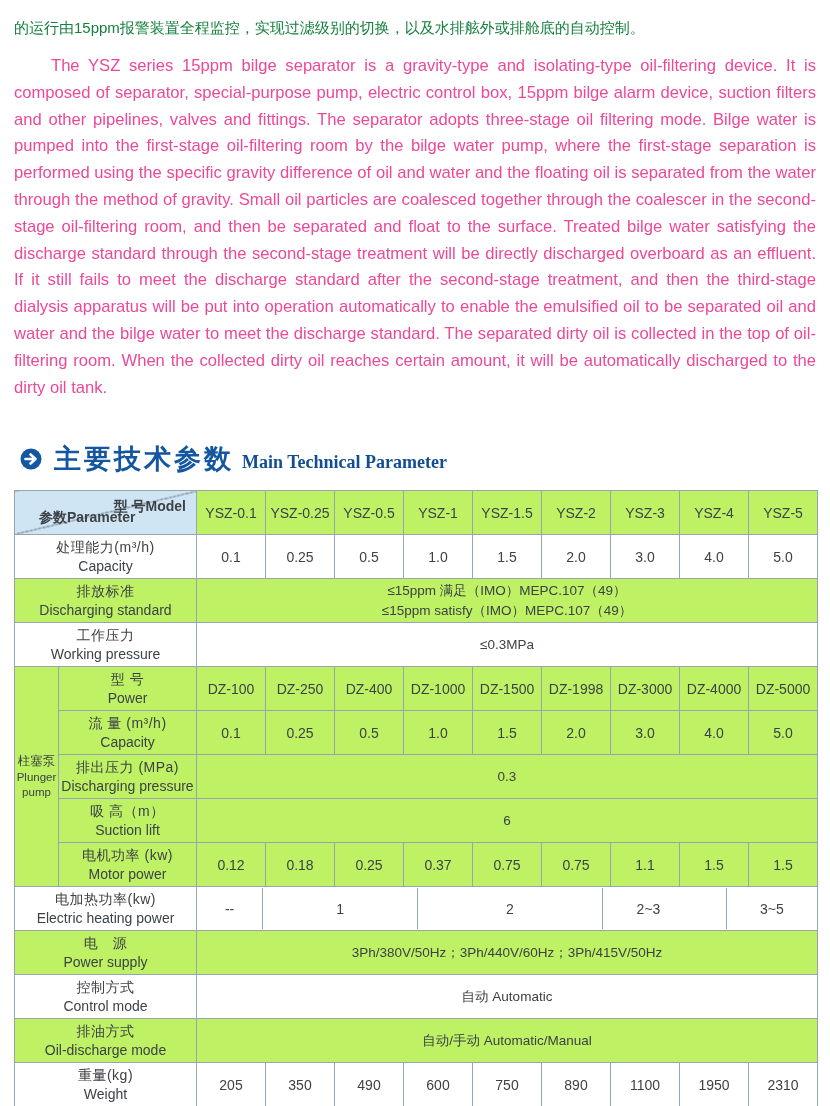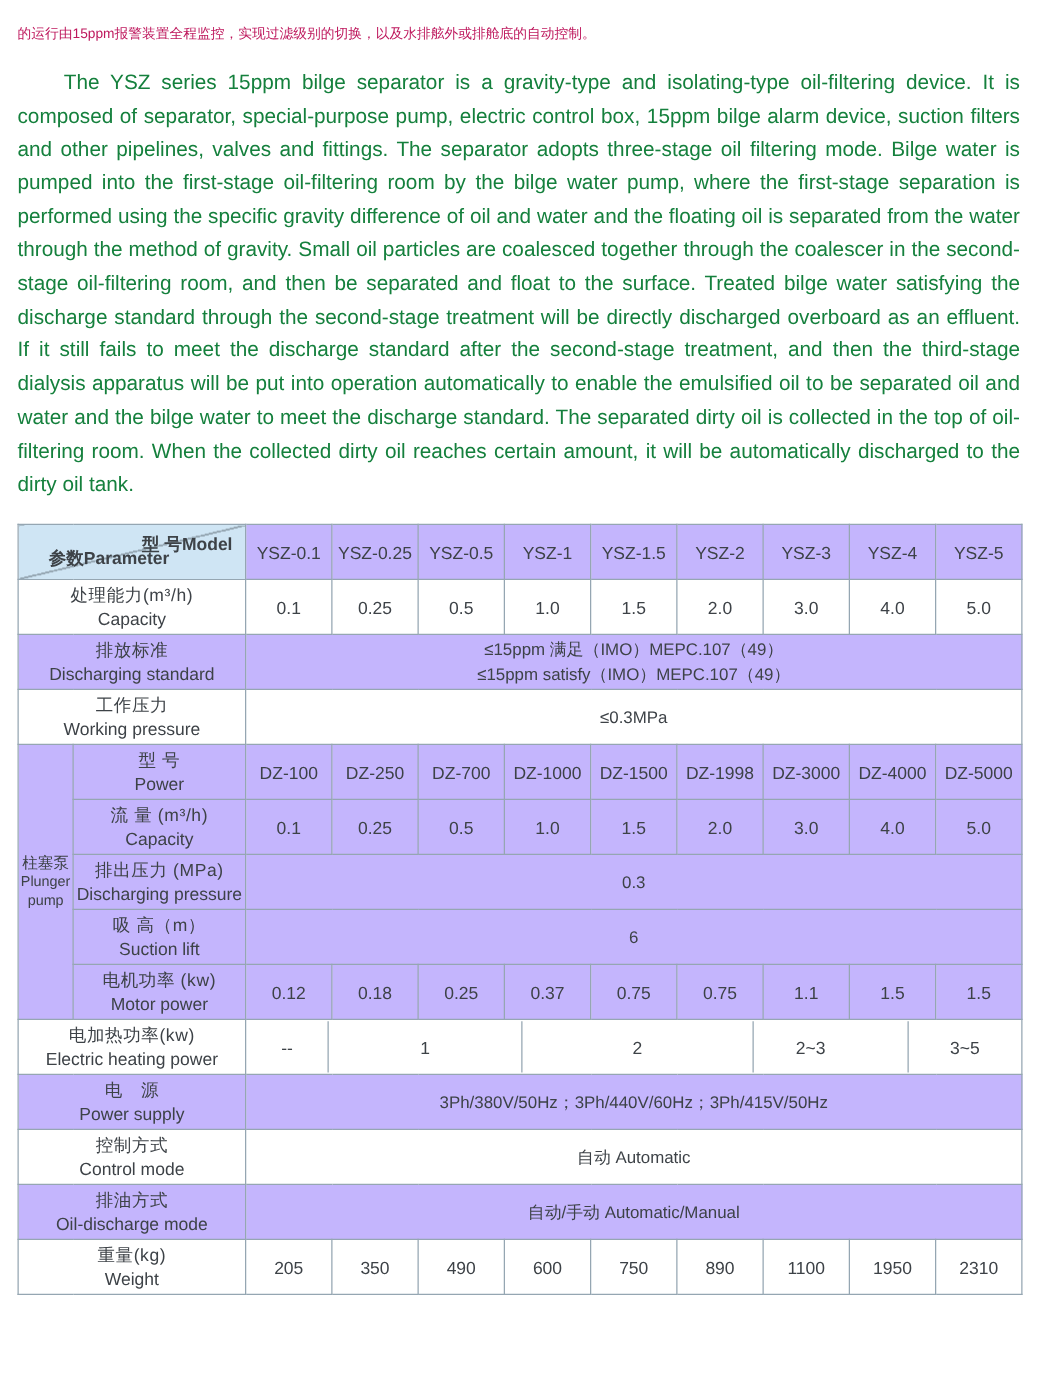--- a/index.html
+++ b/index.html
@@ -6,25 +6,25 @@
   body {
     width:830px; height:1106px;
     background:#ffffff;
     font-family:"Liberation Sans", sans-serif;
     color:#3d4247;
     overflow:hidden;
   }
   .content { padding:6px 14px 0 14px; }
 
   .zh-line {
-    font-size:11px; line-height:27px; color:#be185d;
+    font-size:15px; line-height:27px; color:#15803d;
     margin:8px 0 12px 0;
   }
   .en-para {
-    font-size:16.6px; line-height:26.8px; color:#15803d;
+    font-size:16.6px; line-height:26.8px; color:#ec4899;
     text-align:justify; text-indent:37px;
     margin:7px 0 18px 0;
   }
 
   .section-heading {
     margin-top:40px; margin-left:6px;
     display:flex; align-items:center;
   }
   .arrow-badge { width:22px; height:22px; display:inline-block; flex:0 0 auto; }
   .heading-zh {
@@ -42,21 +42,21 @@
     width:802px; margin-top:13px;
     font-size:14px;
   }
   table.params td {
     border:1px solid #95a6b2;
     text-align:center; vertical-align:middle;
     padding:1px 0;
     height:41px;
     color:#3d4247;
   }
-  td.blue { background:#c4b5fd; }
+  td.blue { background:#bef264; }
   td.white { background:#ffffff; }
 
   
   td.corner {
     position:relative; height:56px; padding:0;
     background:
       linear-gradient(to bottom right,
         rgba(0,0,0,0) calc(50% - 1px),
         #95a6b2 calc(50% - 1px),
         #95a6b2 calc(50% + 0.5px),
@@ -90,20 +90,30 @@
 </style>
 </head>
 <body>
 
 <div class="content">
 
   <p class="zh-line">的运行由15ppm报警装置全程监控，实现过滤级别的切换，以及水排舷外或排舱底的自动控制。</p>
 
   <p class="en-para">The YSZ series 15ppm bilge separator is a gravity-type and isolating-type oil-filtering device. It is composed of separator, special-purpose pump, electric control box, 15ppm bilge alarm device, suction filters and other pipelines, valves and fittings. The separator adopts three-stage oil filtering mode. Bilge water is pumped into the first-stage oil-filtering room by the bilge water pump, where the first-stage separation is performed using the specific gravity difference of oil and water and the floating oil is separated from the water through the method of gravity. Small oil particles are coalesced together through the coalescer in the second-stage oil-filtering room, and then be separated and float to the surface. Treated bilge water satisfying the discharge standard through the second-stage treatment will be directly discharged overboard as an effluent. If it still fails to meet the discharge standard after the second-stage treatment, and then the third-stage dialysis apparatus will be put into operation automatically to enable the emulsified oil to be separated oil and water and the bilge water to meet the discharge standard. The separated dirty oil is collected in the top of oil-filtering room. When the collected dirty oil reaches certain amount, it will be automatically discharged to the dirty oil tank.</p>
 
+  <div class="section-heading">
+    <span class="arrow-badge">
+      <svg viewBox="0 0 22 22" width="22" height="22">
+        <circle cx="11" cy="11" r="10.5" fill="#1456a0"></circle>
+        <path d="M5.5 11 H14 M10.5 6.5 L15.5 11 L10.5 15.5" stroke="#ffffff" stroke-width="2.6" fill="none" stroke-linecap="round" stroke-linejoin="round"></path>
+      </svg>
+    </span>
+    <span class="heading-zh">主要技术参数</span>
+    <span class="heading-en">Main Technical Parameter</span>
+  </div>
 
   <table class="params">
     <colgroup>
       <col style="width:44px">
         <col style="width:138px">
       <col style="width:69px">
         <col style="width:69px">
         <col style="width:69px">
       <col style="width:69px">
         <col style="width:69px">
@@ -172,21 +182,21 @@
         <div class="zh">柱塞泵</div>
         <div>Plunger</div>
         <div>pump</div>
       </td>
       <td class="blue lbl">
         <div class="zh">型 号</div>
         <div>Power</div>
       </td>
       <td class="blue val">DZ-100</td>
       <td class="blue val">DZ-250</td>
-      <td class="blue val">DZ-700</td>
+      <td class="blue val">DZ-400</td>
       <td class="blue val">DZ-1000</td>
       <td class="blue val">DZ-1500</td>
       <td class="blue val">DZ-1998</td>
       <td class="blue val">DZ-3000</td>
       <td class="blue val">DZ-4000</td>
       <td class="blue val">DZ-5000</td>
     </tr>
 
     <tr>
       <td class="blue lbl">

